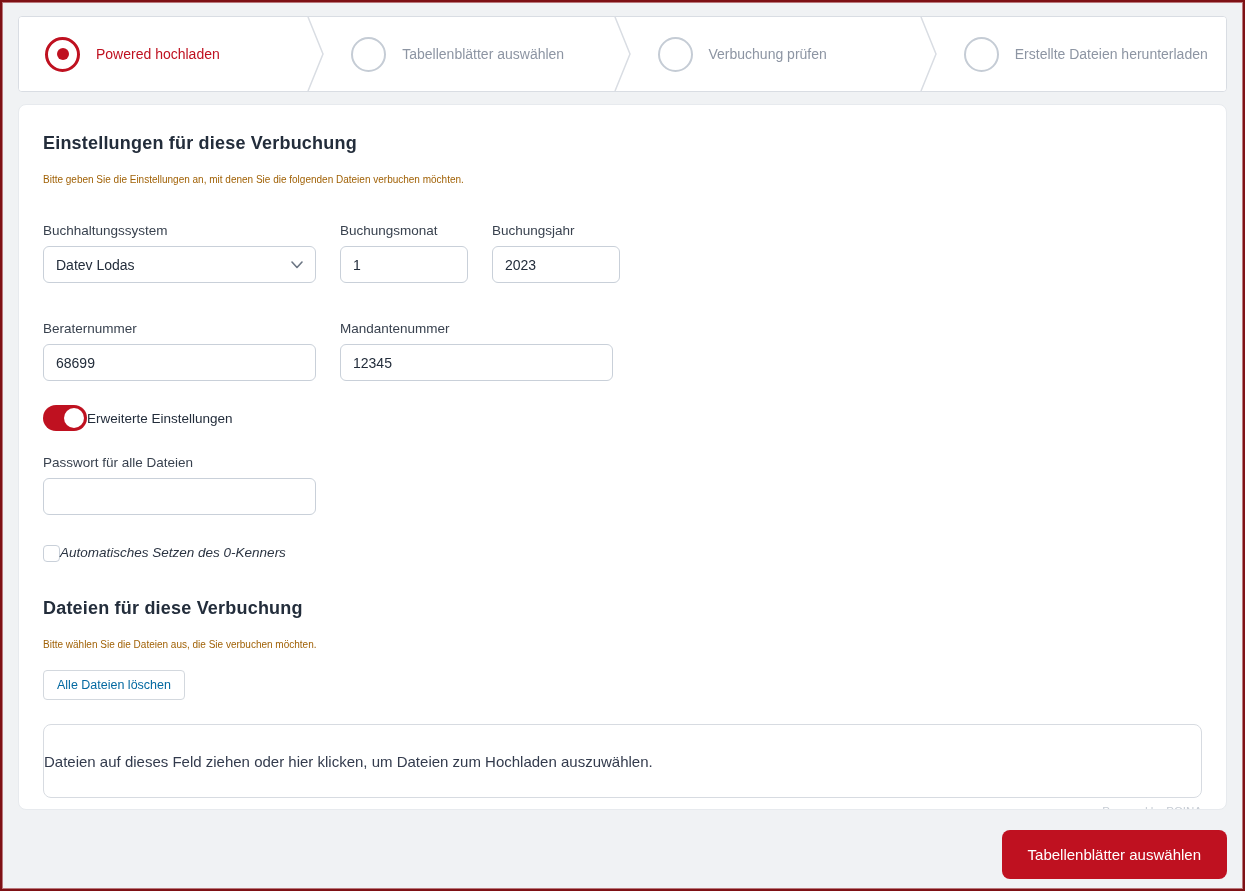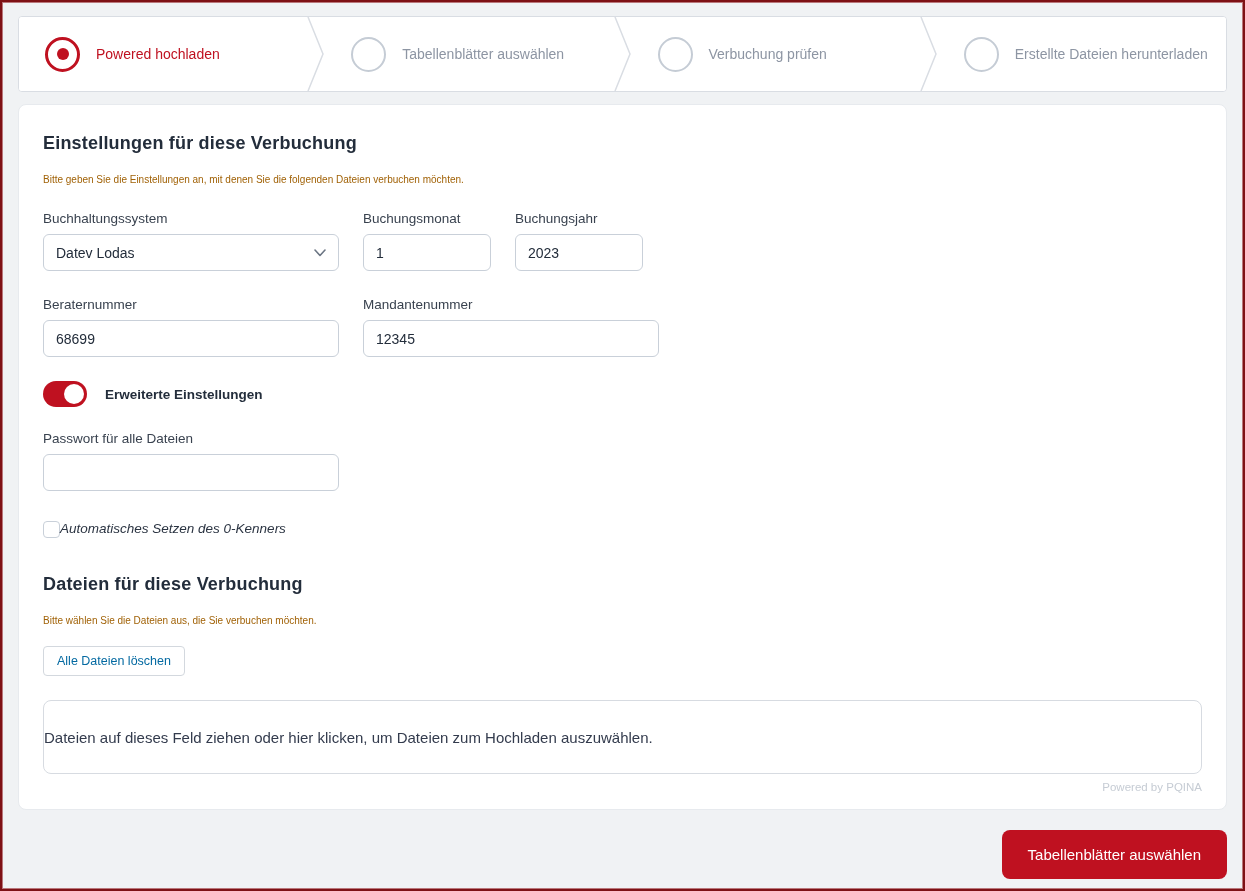--- a/index.html
+++ b/index.html
@@ -31,32 +31,32 @@
   .step.active .step-label { color:#bf1120; }
   .sep { flex:0 0 auto; display:block; }
   
   .card {
     margin:12px 16px 0; height:706px;
     background:#fff; border:1px solid #e7eaee; border-radius:8px;
     padding:28px 24px; overflow:hidden;
   }
   h2 { font-size:18px; font-weight:700; color:#232d3b; letter-spacing:.2px; }
   .sub { font-size:10px; color:#a16207; margin-top:20px; }
-  .row { display:flex; gap:24px; margin-top:26px; }
+  .row { display:flex; gap:24px; margin-top:38px; }
   .field label { display:block; font-size:13.5px; color:#39424f; margin-bottom:8px; }
   .control {
     height:37px; border:1px solid #c9d0d9; border-radius:6px;
     font-size:14px; color:#232d3b; padding:0 12px; background:#fff;
     font-family:"Liberation Sans", sans-serif; outline:none;
   }
-  .w-lg { width:296px; } .w-sm { width:128px; }
+  .w-lg { width:273px; } .w-sm { width:128px; }
   .select { display:flex; align-items:center; justify-content:space-between; cursor:pointer; }
   .chevron { color:#6c7684; display:flex; align-items:center; }
   
-  .toggle-row { display:flex; align-items:center; gap:18px; margin-top:24px;font-weight:bold; }
+  .toggle-row { display:flex; align-items:center; margin-top:24px; }
   .toggle { width:44px; height:26px; border-radius:13px; background:#bf1120; position:relative; cursor:pointer; flex:0 0 auto; }
   .toggle .knob { position:absolute; right:3px; top:3px; width:20px; height:20px; border-radius:50%; background:#fff; }
   .toggle-label { font-size:13.5px; color:#232d3b; }
   .pwd-field { margin-top:24px; }
   
   .check-row { display:flex; align-items:flex-start; margin-top:30px;font-style:italic; }
   .checkbox { width:17px; height:17px; border:1px solid #c9d0d9; border-radius:4px; background:#fff; cursor:pointer; flex:0 0 auto; }
   .check-label { font-size:13.5px; color:#2b3442; }
   .section2-title { margin-top:36px; }
   .delete-btn {

